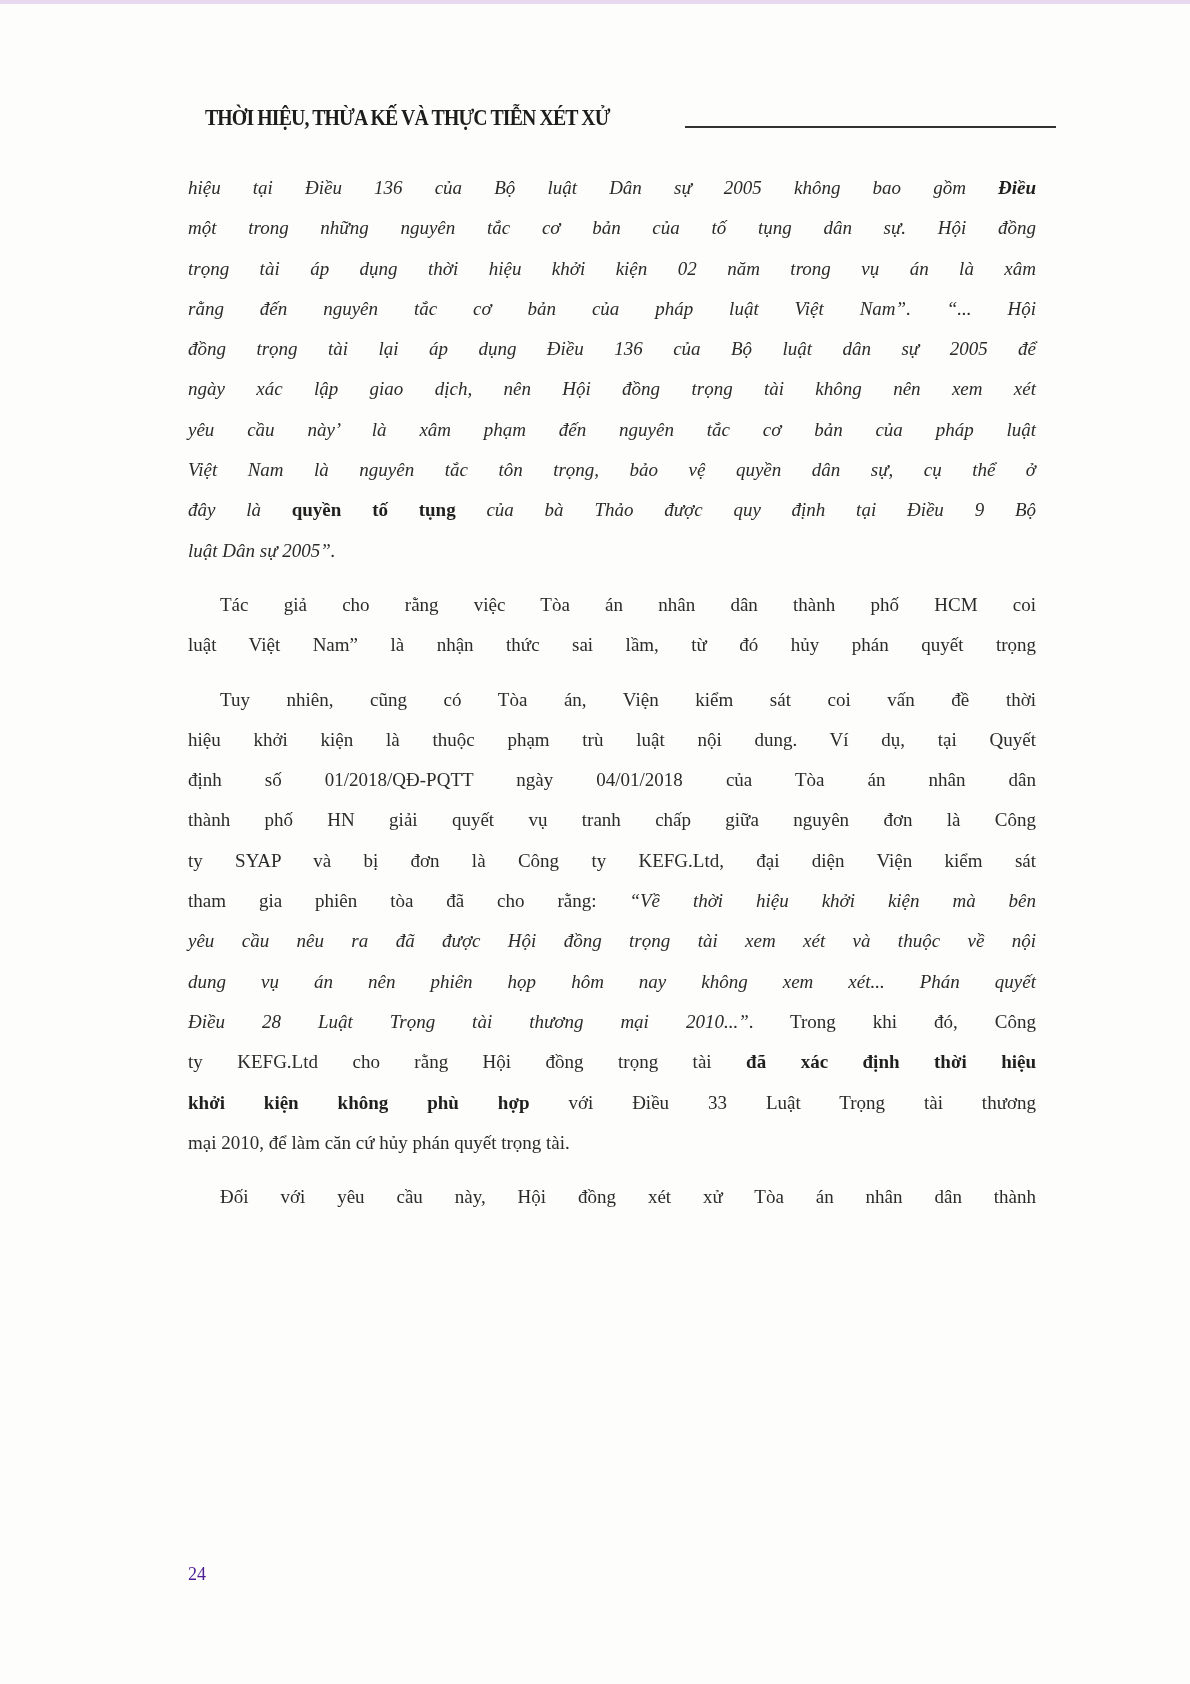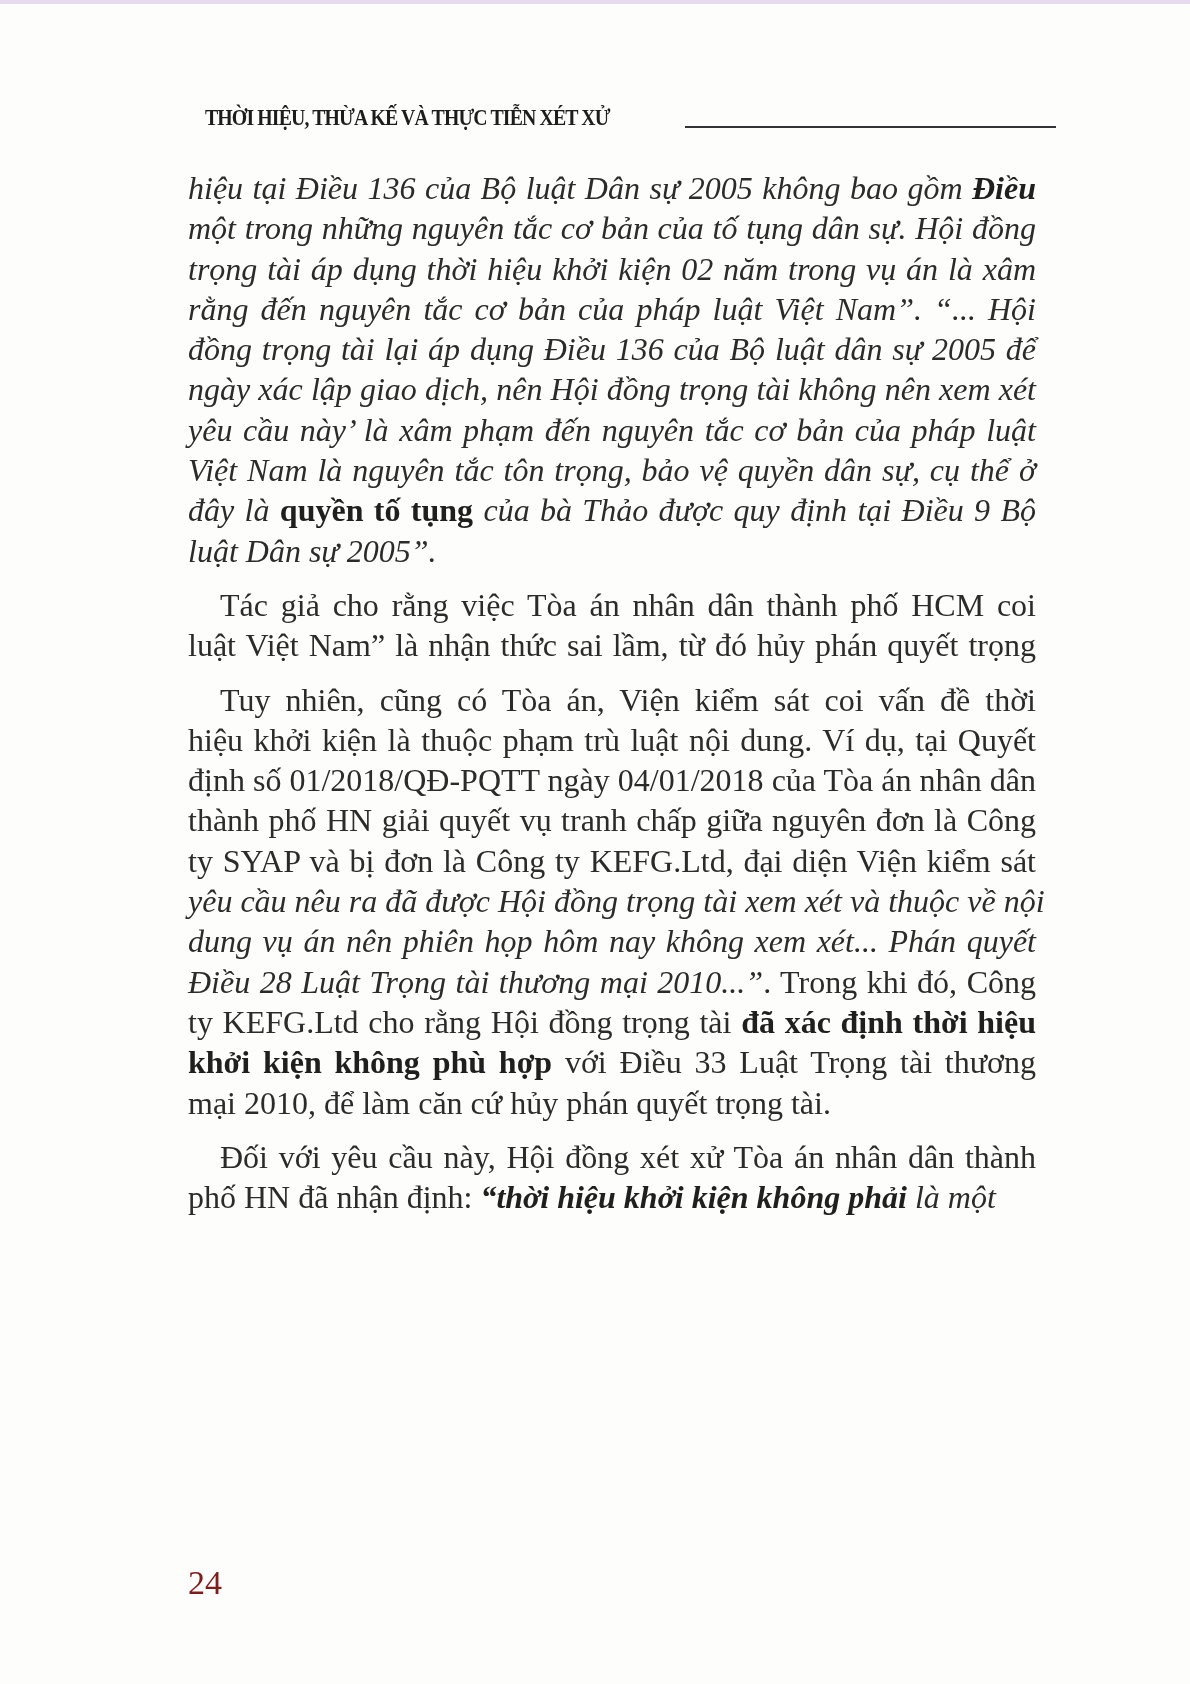--- a/index.html
+++ b/index.html
@@ -12,31 +12,31 @@
     position:absolute; left:205px; top:95px; width:850px; height:40px;
   }
   .header-title {
     position:absolute; left:0; top:10px;
     font-family:"Liberation Serif",serif; font-weight:bold; font-size:23px; letter-spacing:-1px;
     color:#1d1d1d; transform:scaleX(0.86); transform-origin:left center; white-space:nowrap;
   }
   .header-rule { position:absolute; left:480px; top:31px; width:371px; height:2px; background:#333; }
   .body { position:absolute; left:188px; top:168px; width:848px; }
   .line {
-    font-family:"Liberation Serif",serif; font-size:32px; line-height:40.3px; height:40.3px;
+    font-family:"Liberation Serif",serif; font-size:19px; line-height:40.3px; height:40.3px;
     white-space:nowrap; text-align:justify; text-align-last:justify; color:#2b2b2b;
   }
   .line.last { text-align-last:left; }
   .line.indent { padding-left:32px; }
   .para-gap { height:14px; }
   i { font-style:italic; }
   b { font-weight:bold; color:#1f1f1f; }
   .page-number {
     position:absolute; left:188px; top:1564px;
-    font-family:"Liberation Serif",serif; font-size:34px; color:#7f1d1d;
+    font-family:"Liberation Serif",serif; font-size:18px; color:#4c1d95;
   }
 </style>
 </head>
 <body>
 
 <div class="topband"></div>
 
 <div class="header">
   <div class="header-title">THỜI HIỆU, THỪA KẾ VÀ THỰC TIỄN XÉT XỬ</div>
   <div class="header-rule"></div>
@@ -60,27 +60,27 @@
       <div class="line indent"><span>Tác giả cho rằng việc Tòa án nhân dân thành phố HCM coi</span></div>
       <div class="line"><span>luật Việt Nam” là nhận thức sai lầm, từ đó hủy phán quyết trọng</span></div>
     </div>
     <div class="para-gap"></div>
     <div>
       <div class="line indent"><span>Tuy nhiên, cũng có Tòa án, Viện kiểm sát coi vấn đề thời</span></div>
       <div class="line"><span>hiệu khởi kiện là thuộc phạm trù luật nội dung. Ví dụ, tại Quyết</span></div>
       <div class="line"><span>định số 01/2018/QĐ-PQTT ngày 04/01/2018 của Tòa án nhân dân</span></div>
       <div class="line"><span>thành phố HN giải quyết vụ tranh chấp giữa nguyên đơn là Công</span></div>
       <div class="line"><span>ty SYAP và bị đơn là Công ty KEFG.Ltd, đại diện Viện kiểm sát</span></div>
+      <div class="line"><span>tham gia phiên tòa đã cho rằng: </span><i>“Về thời hiệu khởi kiện mà bên</i></div>
       <div class="line"><i>yêu cầu nêu ra đã được Hội đồng trọng tài xem xét và thuộc về nội</i></div>
       <div class="line"><i>dung vụ án nên phiên họp hôm nay không xem xét... Phán quyết</i></div>
       <div class="line"><i>Điều 28 Luật Trọng tài thương mại 2010...”</i><span>. Trong khi đó, Công</span></div>
       <div class="line"><span>ty KEFG.Ltd cho rằng Hội đồng trọng tài </span><b>đã xác định thời hiệu</b></div>
       <div class="line"><b>khởi kiện không phù hợp</b><span> với Điều 33 Luật Trọng tài thương</span></div>
       <div class="line last"><span>mại 2010, để làm căn cứ hủy phán quyết trọng tài.</span></div>
     </div>
     <div class="para-gap"></div>
     <div>
       <div class="line indent"><span>Đối với yêu cầu này, Hội đồng xét xử Tòa án nhân dân thành</span></div>
-      <div class="line last"><span>phố HN đã nhận định: </span><b style="font-style: italic;">“thời hiệu khởi kiện không phải</b><i> là một</i></div>
     </div>
   </div>
 
 <div class="page-number">24</div>
 
 </body></html>

